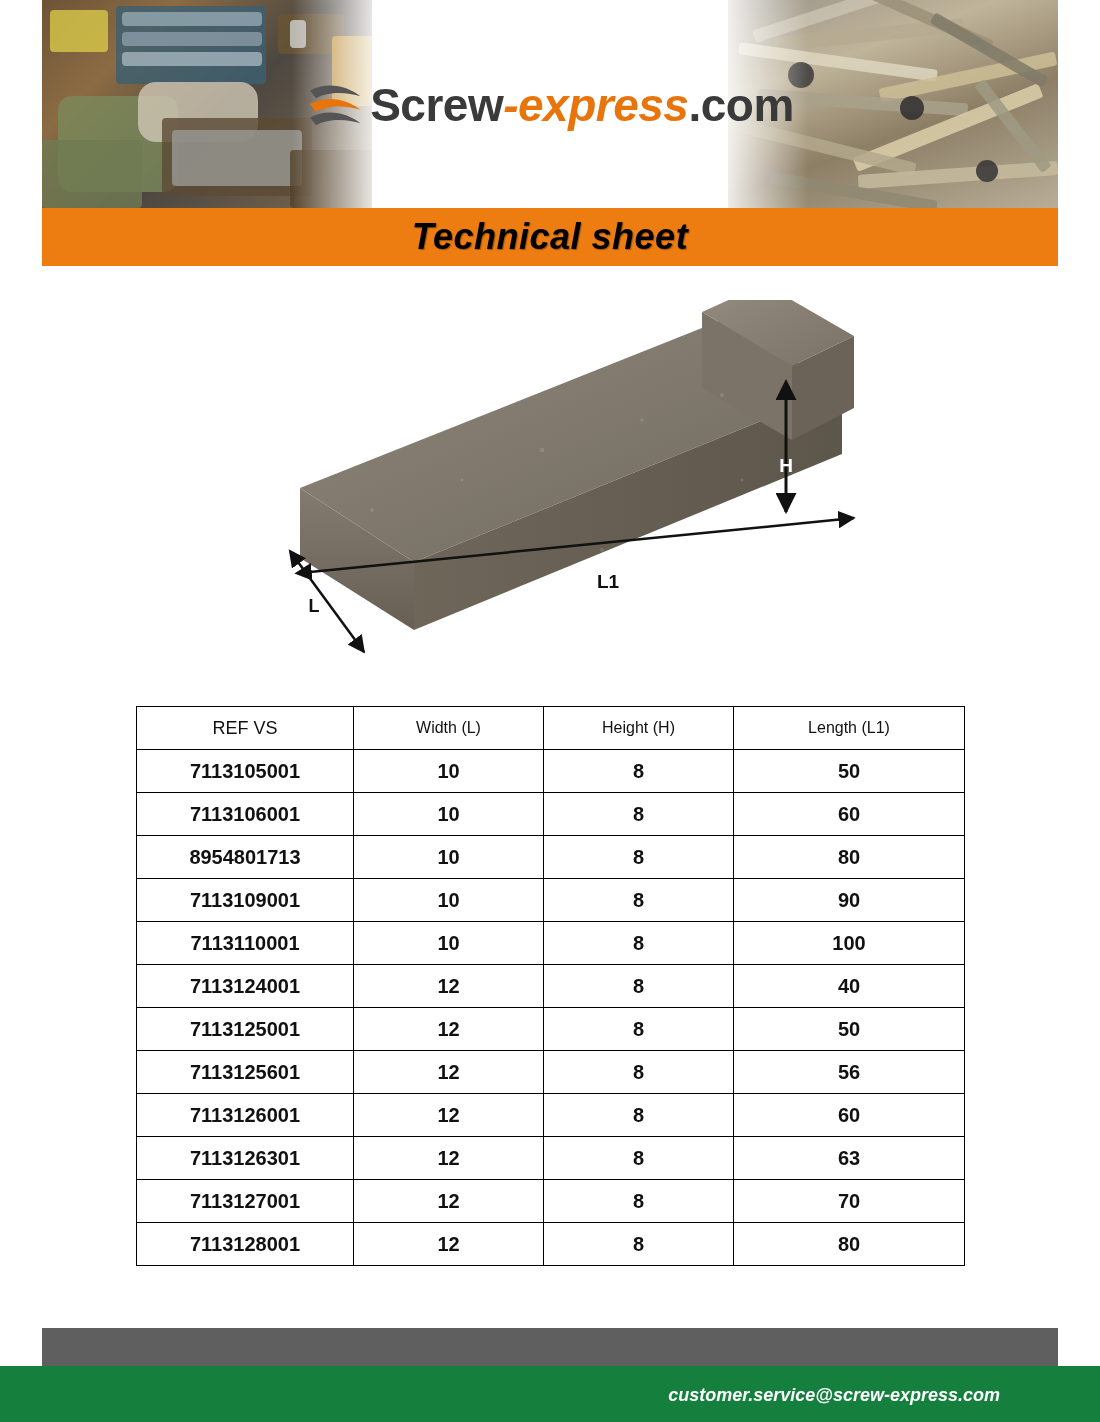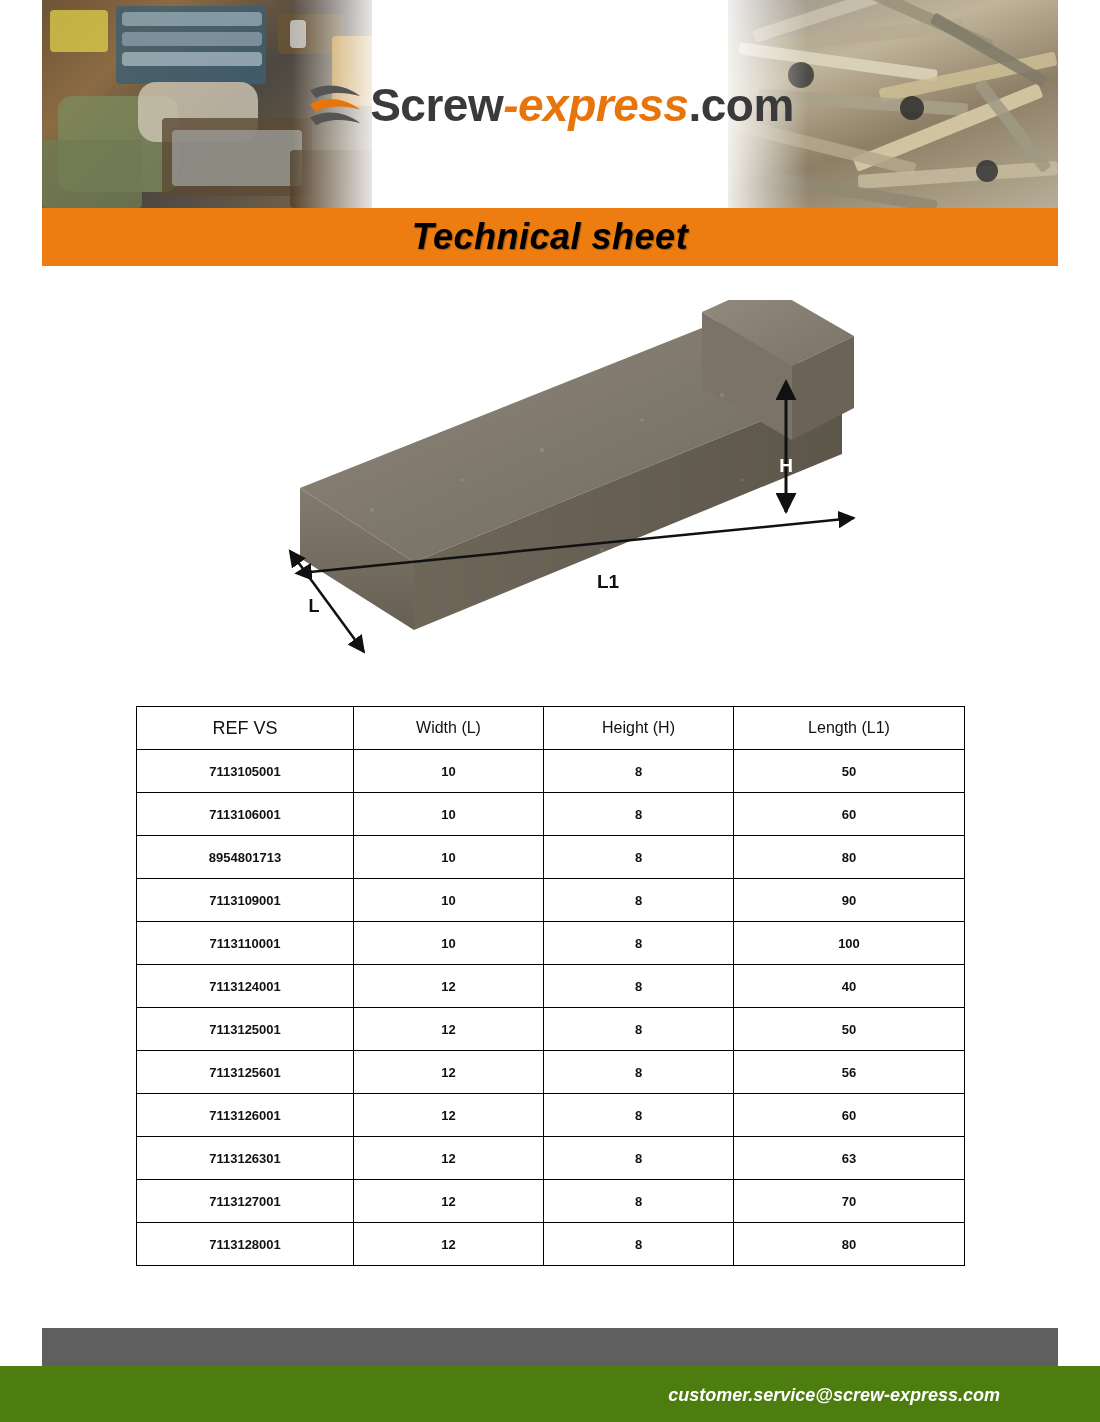--- a/index.html
+++ b/index.html
@@ -144,21 +144,21 @@
     left: 136px;
     top: 706px;
     width: 828px;
     border-collapse: collapse;
     table-layout: fixed;
   }
   .spec-table th,
   .spec-table td {
     border: 1px solid #000000;
     text-align: center;
-    font-size: 13px;
+    font-size: 20px;
     color: #111111;
     height: 42px;
     padding: 0;
   }
   .spec-table th {
     font-weight: normal;
     font-size: 16px;
   }
   .spec-table th.ref-head {
     font-size: 18px;
@@ -182,21 +182,21 @@
     width: 1016px;
     height: 38px;
     background: #5f5f5f;
   }
   .footer-dark {
     position: absolute;
     left: 0;
     bottom: 0;
     width: 1100px;
     height: 56px;
-    background: #4d7c0f;
+    background: #15803d;
     text-align: center;
   }
   .footer-email {
     position: absolute;
     right: 100px;
     bottom: 16px;
     color: #ffffff;
     font-size: 18px;
     font-weight: bold;
     font-style: italic;

